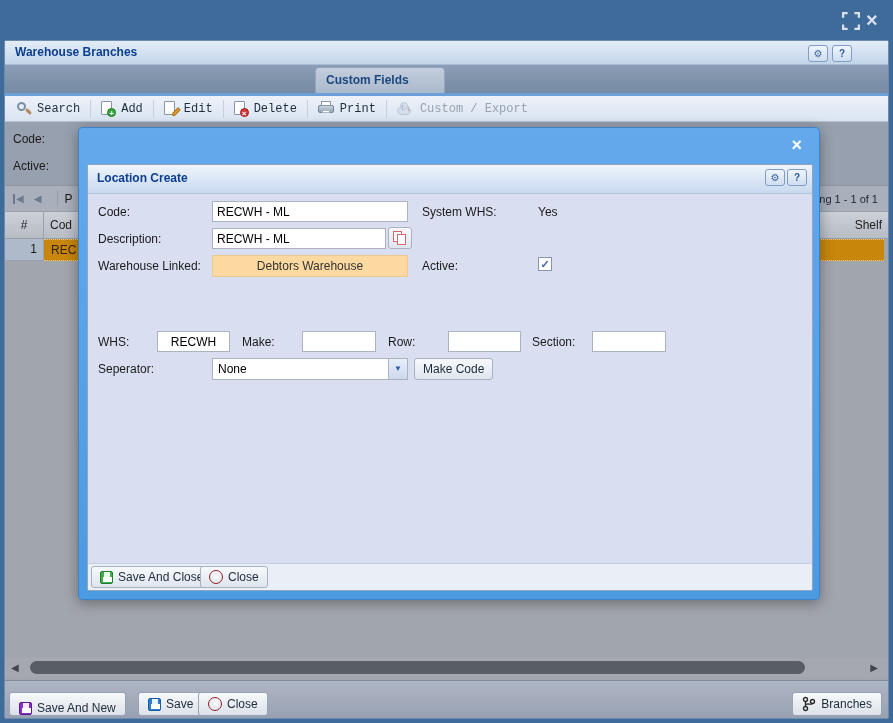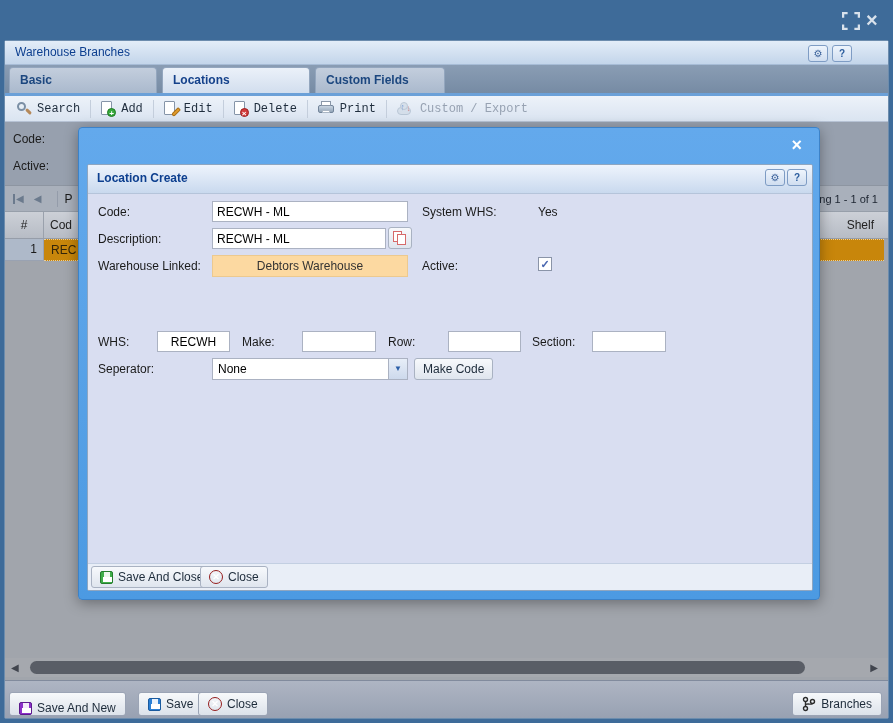--- a/index.html
+++ b/index.html
@@ -8,21 +8,21 @@
   .abs { position:absolute; }
   .lbl { font-size:12px; color:#1a1a1a; white-space:nowrap; }
 
   
   .winctl { color:#d9e2ec; cursor:pointer; }
   .x-glyph { font-size:20px; font-weight:bold; line-height:18px; }
 
   
   .window { left:4px; top:40px; width:885px; height:679px; border:1px solid #67典89; border:1px solid #6c8cad; background:#9aa3b1; border-radius:2px; }
   .hdr { left:0; top:0; width:100%; height:24px; background:linear-gradient(#e3edf8,#c3d5ea); border-bottom:1px solid #a7bcd6; }
-  .hdr-title { left:10px; top:4px; font-size:12px; font-weight:normal; color:#0d3f8f; }
+  .hdr-title { left:10px; top:4px; font-size:12px; font-weight:bold; color:#0d3f8f; }
   .toolbtn { width:20px; height:17px; border:1px solid #7e9cc4; border-radius:3px; background:linear-gradient(#eef4fc,#d0def0); font-size:10px; color:#3c639c; text-align:center; line-height:15px; cursor:pointer; }
   .toolbtn.q { font-weight:bold; color:#2b5d9e; }
 
   .tabbar { left:0; top:24px; width:100%; height:28px; background:linear-gradient(#87九,#7), linear-gradient(#8a9db4,#768ba4); }
   .tab { top:2px; height:26px; border:1px solid #93a6be; border-bottom:none; border-radius:4px 4px 0 0; font-size:12px; font-weight:bold; color:#1c477f; line-height:25px; padding-left:10px; cursor:pointer; }
   .tab.inactive { background:linear-gradient(#c3cedd,#aab9cd); }
   .tab.active { background:linear-gradient(#ebf1f9,#d2deee); color:#15428b; }
   .tabline { left:0; top:52px; width:100%; height:3px; background:#6ba0d8; }
 
   .toolbar { left:0; top:55px; width:100%; height:26px; background:linear-gradient(#edf2f9,#dae4f1); border-bottom:1px solid #b6c2d4; display:flex; align-items:center; padding-left:4px;font-family:Liberation Mono, monospace; }
@@ -56,21 +56,21 @@
   .formstrip { left:0; top:0; width:100%; height:63px; background:#97a0ae; }
   .pager { left:0; top:63px; width:100%; height:27px; background:#a9b0bb; border-top:1px solid #8d95a1; border-bottom:1px solid #979faa; display:flex; align-items:center; padding-left:8px; font-size:11px; color:#65768c; }
   .pgic { display:inline-flex; align-items:center; margin-right:10px; font-size:10px; color:#6b7a8d; }
   .pgic .bar { width:2px; height:10px; background:#6b7a8d; margin-right:1px; }
   .pgsep { width:1px; height:16px; background:#949caa; margin:0 6px; }
   .pagerstatus { position:absolute; right:10px; top:7px; font-size:11px; color:#1c2430; }
   .gridhead { left:0; top:90px; width:100%; height:27px; background:linear-gradient(#ccd0d7,#b7bcc5); border-bottom:1px solid #969da9; }
   .gh-cell { position:absolute; top:0; height:100%; font-size:12px; color:#222; line-height:26px; }
   .gh-num { left:0; width:39px; text-align:center; border-right:1px solid #9aa1ac; }
   .gh-code { left:45px; }
-  .gh-shelf { right:14px; }
+  .gh-shelf { right:6px; }
   .growrap { left:0; top:117px; width:100%; height:22px; }
   .gr-num { position:absolute; left:0; top:0; width:39px; height:22px; background:#aeb9c9; border-right:1px solid #99a2b2; border-bottom:1px solid #99a2b2; font-size:12px; color:#1a1a1a; text-align:right; padding-right:6px; line-height:21px; }
   .gr-orange { position:absolute; left:39px; top:0; right:4px; height:22px; background:#c8860b; border-top:1px dotted rgba(255,255,255,.6); border-bottom:1px dotted rgba(255,255,255,.6); font-size:12px; color:#33250a; line-height:20px; padding-left:7px; }
   .hscroll { left:0; top:536px; width:100%; height:19px; background:#a5a8ae; display:block; }
   .hs-arrow { position:absolute; top:4px; font-size:10px; color:#41454e; cursor:pointer; }
   .hs-thumb { position:absolute; left:25px; top:3px; width:775px; height:13px; background:#595d66; border-radius:7px; cursor:pointer; }
 
   
   .botbar { left:0; top:639px; width:100%; height:38px; background:linear-gradient(#aeb5c3,#98a1b2); border-top:1px solid #818b9d; }
   .btn { position:absolute; top:11px; height:24px; display:inline-flex; align-items:center; gap:5px; padding:0 9px; background:linear-gradient(#f7f9fb,#dce2ea); border:1px solid #9ba4b5; border-radius:3px; font-size:12px; color:#1d2b3a; cursor:pointer; white-space:nowrap; }
@@ -116,22 +116,20 @@
 
 <div class="abs window">
 
   <div class="abs hdr">
     <span class="abs hdr-title">Warehouse Branches</span>
     <span class="abs toolbtn" style="right:60px; top:4px;"><span>⚙</span></span>
     <span class="abs toolbtn q" style="right:36px; top:4px;"><span>?</span></span>
   </div>
 
   <div class="abs tabbar" style="left:0; top:24px; width:100%; height:28px; background:linear-gradient(#8a9db4,#768ba4);">
-    <div class="abs tab inactive" style="left:4px; width:148px;"><span>Basic</span></div>
-    <div class="abs tab active" style="left:157px; width:148px;"><span>Locations</span></div>
     <div class="abs tab inactive" style="left:310px; width:130px;"><span>Custom Fields</span></div>
   </div>
   <div class="abs tabline"></div>
 
   <div class="abs toolbar">
     <span class="tbtn">
       <span class="ic ic-search">
           <span class="lens"></span>
           <span class="handle"></span>
         </span>

